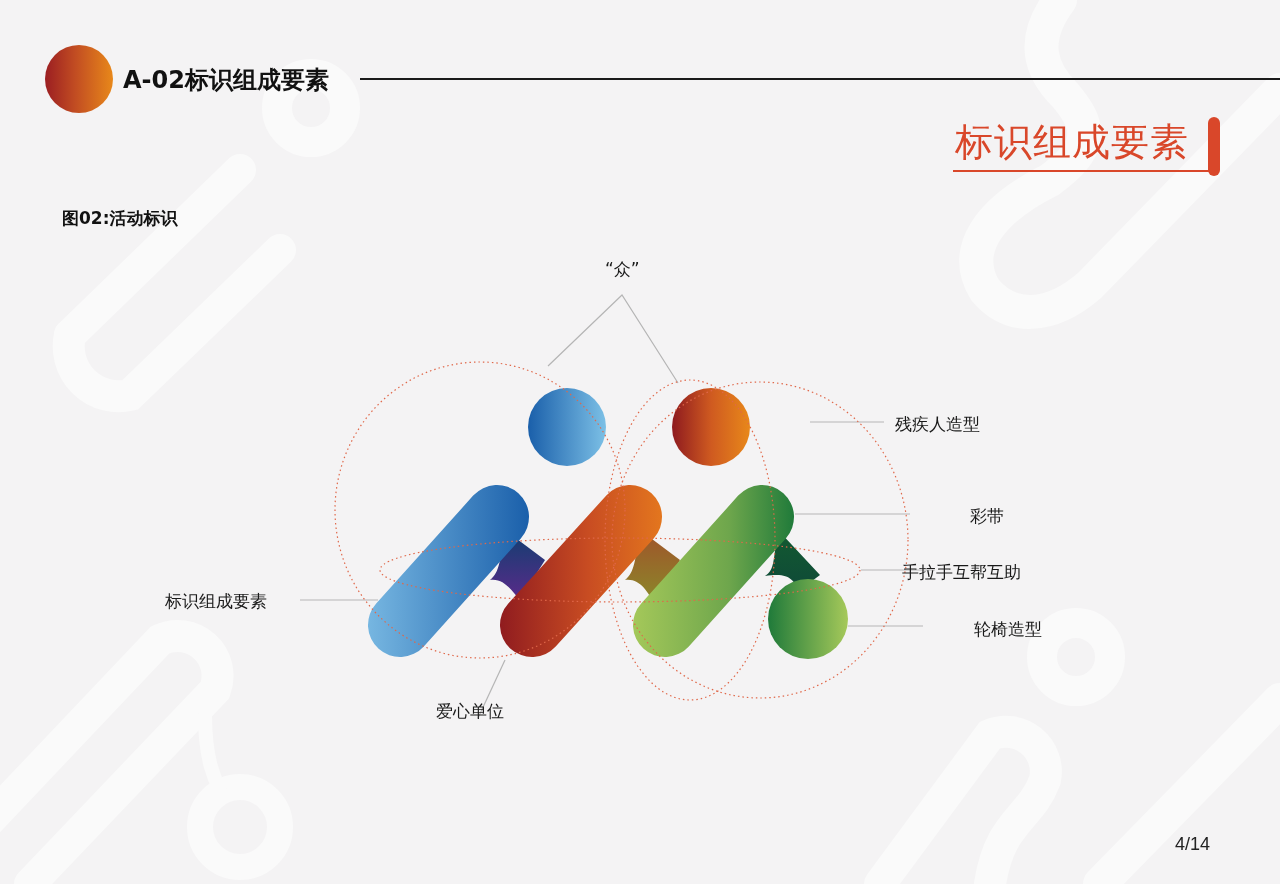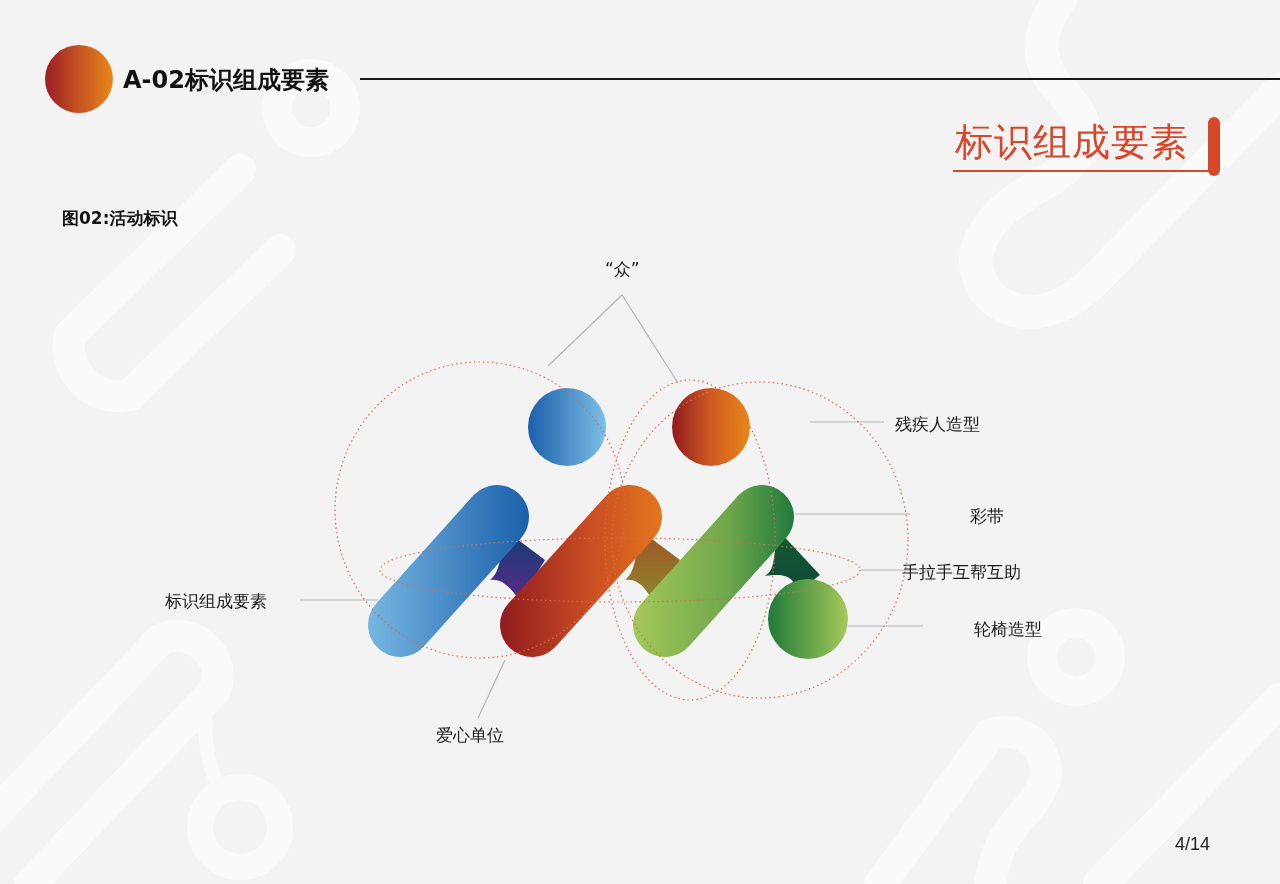--- a/index.html
+++ b/index.html
@@ -152,15 +152,15 @@
     <ellipse cx="620" cy="570" rx="240" ry="32"></ellipse>
   </g>
 </svg>
 
 <div class="label" style="left:605px; top:258px;">“众”</div>
 <div class="label" style="left:895px; top:413px;">残疾人造型</div>
 <div class="label" style="left:970px; top:505px;">彩带</div>
 <div class="label" style="left:902px; top:561px;">手拉手互帮互助</div>
 <div class="label" style="left:934px; top:618px;margin-left:40px;">轮椅造型</div>
 <div class="label" style="left:165px; top:590px;">标识组成要素</div>
-<div class="label" style="left:436px; top:724px;">爱心单位</div>
+<div class="label" style="left:436px; top:700px;">爱心单位</div>
 
 <div class="page-num">4/14</div>
 
 </body></html>

